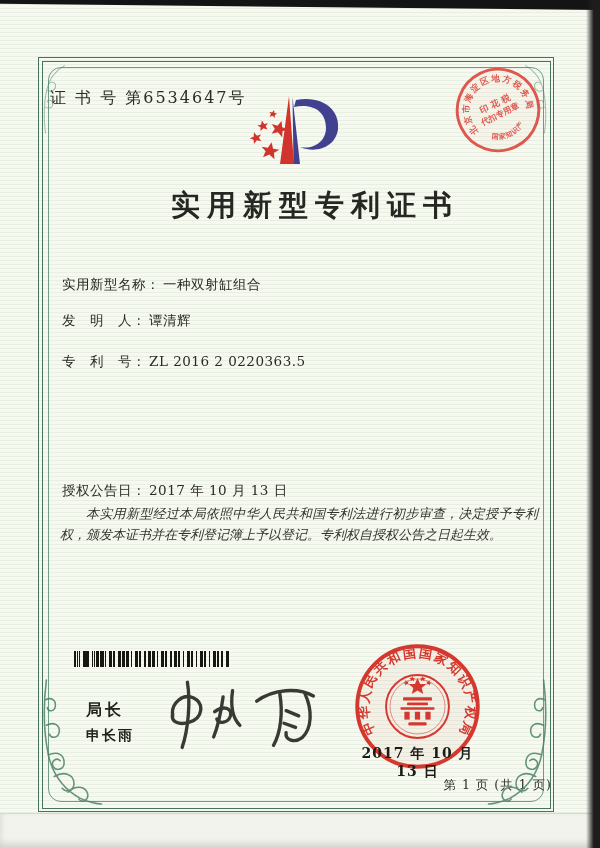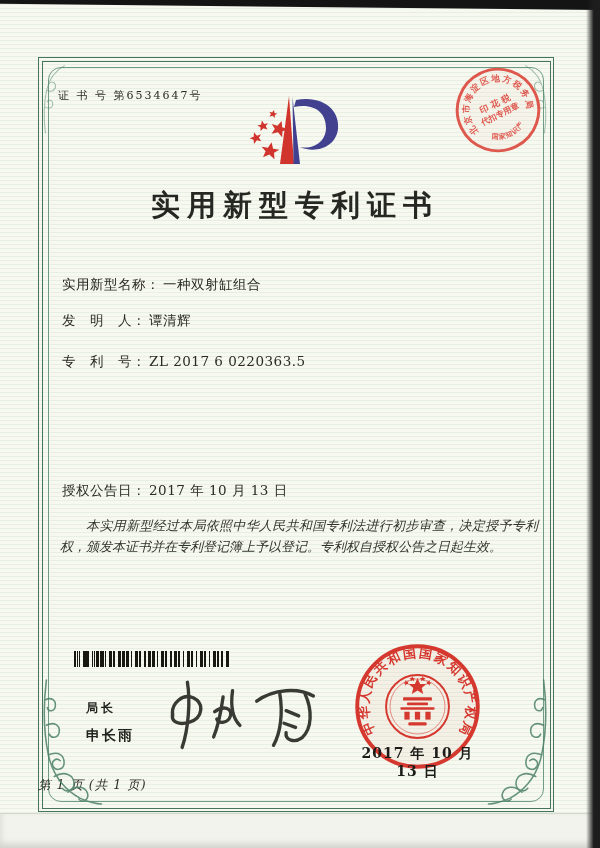--- a/index.html
+++ b/index.html
@@ -16,47 +16,47 @@
             background:linear-gradient(90deg,rgba(20,20,20,0),#1d1d1d 55%);z-index:41;}
   .edge-bottom{position:absolute;left:0;bottom:0;width:100%;height:34px;background:#f3f3ee;
             border-top:1px solid #d3d8cb;box-shadow:inset 0 -4px 7px rgba(0,0,0,.14);z-index:39;}
   
   .frame{position:absolute;left:38px;top:57px;width:514px;height:753px;
          border:1px solid #45735d;}
   .frame::before{content:"";position:absolute;inset:2.5px;border:1px solid #45735d;}
   .frame-inner{position:absolute;inset:9px;border:1px solid #6f9a84;border-radius:13px;}
   .ornament{position:absolute;z-index:5;opacity:.85;}
   
-  .cert-number{position:absolute;left:58px;top:88px;font-size:11px;letter-spacing:2px;
+  .cert-number{position:absolute;left:50px;top:88px;font-size:16px;letter-spacing:2px;
                color:#2c2b27;font-weight:500;}
   .logo{position:absolute;left:243px;top:84px;width:122px;height:97px;}
   .title{position:absolute;left:38px;top:186px;width:514px;text-align:center;
-         font-size:29px;font-weight:700;letter-spacing:7px;color:#262622;}
+         font-size:29px;font-weight:700;letter-spacing:7px;color:#262622;padding-left:20px;}
   .field-row{position:absolute;left:62px;font-size:13.5px;color:#2b2a26;font-weight:500;
              letter-spacing:.5px;white-space:nowrap;}
   .field-row .value{margin-left:3px;}
   .paragraphs{position:absolute;left:60px;top:504px;width:478px;font-size:13px;
-              line-height:20.5px;color:#32322c;text-align:justify;font-style:italic;margin-top:12px;}
+              line-height:20.5px;color:#32322c;text-align:justify;font-style:italic;}
   .paragraphs p{margin:0;text-indent:2em;}
   .barcode{position:absolute;left:74px;top:651px;width:156px;height:16px;
     background-image:
      repeating-linear-gradient(90deg,#17170f 0 2px,transparent 2px 5px,#17170f 5px 6px,transparent 6px 9px,#17170f 9px 12px,transparent 12px 13px),
      repeating-linear-gradient(90deg,transparent 0 3px,#17170f 3px 4px,transparent 4px 11px,#17170f 11px 13px,transparent 13px 17px);}
-  .signoff-role{position:absolute;left:86px;top:700px;font-size:12px;font-weight:600;
+  .signoff-role{position:absolute;left:86px;top:700px;font-size:16px;font-weight:600;
                 letter-spacing:3px;color:#23231f;}
   .signoff-name{position:absolute;left:86px;top:727px;font-size:14px;font-weight:700;
                 letter-spacing:2px;color:#23231f;}
   .signature{position:absolute;left:158px;top:676px;width:168px;height:84px;}
   .main-seal{position:absolute;left:352px;top:641px;width:131px;height:131px;z-index:10;}
   .seal-date{position:absolute;left:350px;top:745px;width:135px;text-align:center;
              font-size:14px;font-weight:700;letter-spacing:1px;color:#1b1b18;z-index:11;}
   .tax-seal{position:absolute;left:452px;top:64px;width:92px;height:92px;
             transform:rotate(-26deg);opacity:.92;z-index:8;}
-  .footer{position:absolute;left:38px;top:777px;width:514px;text-align:left;
-          font-size:12.5px;letter-spacing:1px;color:#2e2e2a;font-style:italic;}
+  .footer{position:absolute;left:38px;top:777px;width:514px;text-align:right;
+          font-size:12.5px;letter-spacing:1px;color:#2e2e2a;}
   svg text{font-family:"DejaVu Serif","Liberation Serif",serif;}
 </style>
 </head>
 <body>
 
 <div class="scan">
 
   <svg width="0" height="0" style="position:absolute" aria-hidden="true">
     <defs>
       <path id="star5" d="M0,-10 2.94,-3.09 10,-3.09 4.76,1.18 6.47,8.09 0,4 -6.47,8.09 -4.76,1.18 -10,-3.09 -2.94,-3.09 Z"></path>
@@ -137,21 +137,21 @@
 
   <div class="title">实用新型专利证书</div>
 
   <div class="field-row" style="top:276px">
     <span>实用新型名称：</span><span class="value">一种双射缸组合</span>
   </div>
   <div class="field-row" style="top:312px">
     <span>发　明　人：</span><span class="value">谭清辉</span>
   </div>
   <div class="field-row" style="top:353px">
-    <span>专　利　号：</span><span class="value">ZL 2017 6 0220363.5</span>
+    <span>专　利　号：</span><span class="value">ZL 2016 2 0220363.5</span>
   </div>
   <div class="field-row" style="top:482px">
     <span>授权公告日：</span><span class="value">2017 年 10 月 13 日</span>
   </div>
 
   <div class="paragraphs">
     <p>本实用新型经过本局依照中华人民共和国专利法进行初步审查，决定授予专利权，颁发本证书并在专利登记簿上予以登记。专利权自授权公告之日起生效。</p>
   </div>
 
   <div class="barcode"></div>

